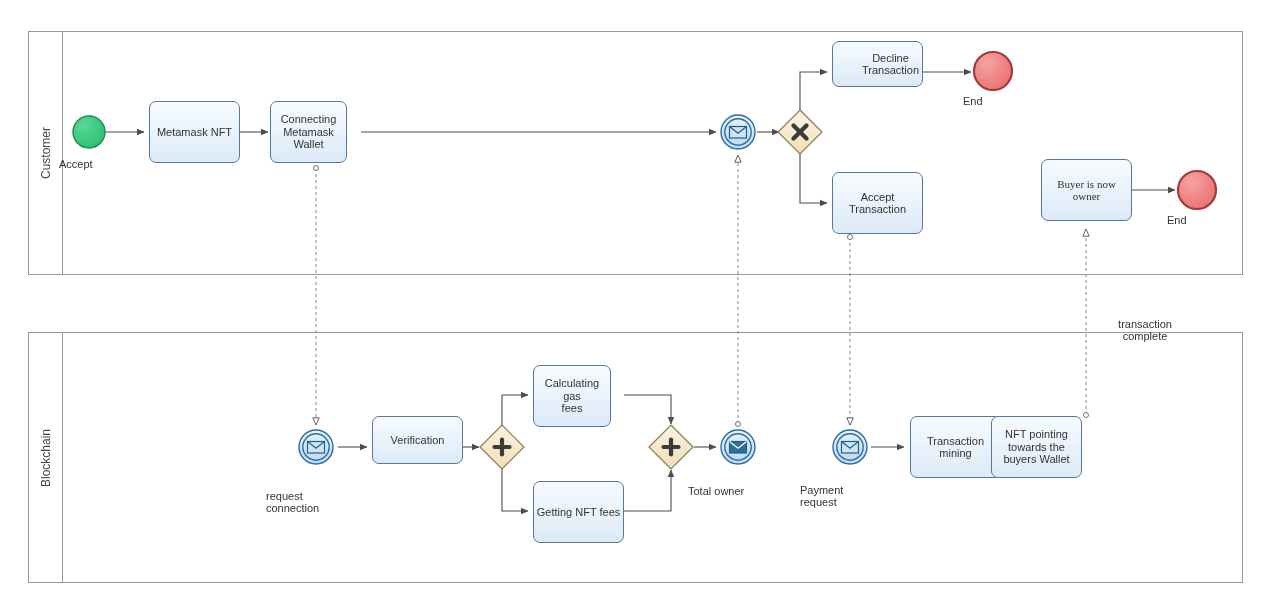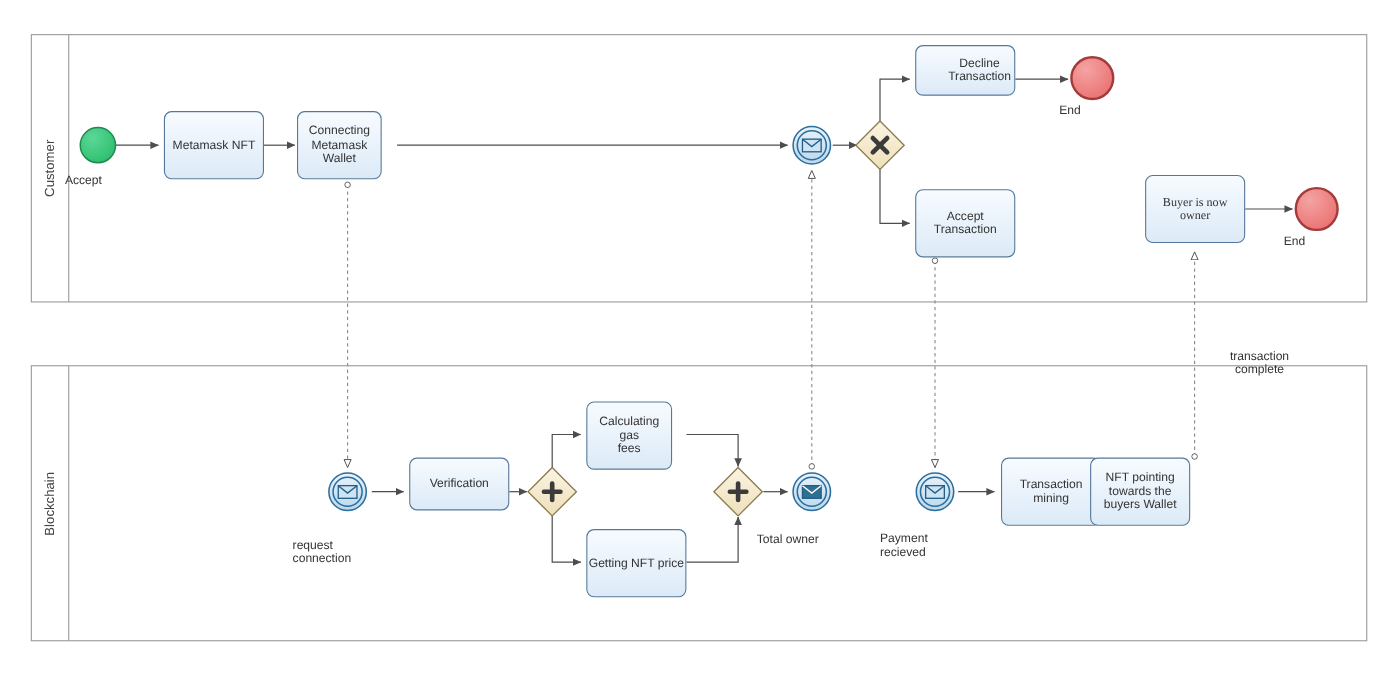--- a/index.html
+++ b/index.html
@@ -196,21 +196,21 @@
   </div>
 
   <div class="task" style="left:372px;top:416px;width:91px;height:48px;">
     <span>Verification</span>
   </div>
   <div class="task" style="left:533px;top:365px;width:78px;height:62px;">
     <span>Calculating gas
 fees</span>
   </div>
   <div class="task ovf" style="left:533px;top:481px;width:91px;height:62px;">
-    <span style="white-space:nowrap;">Getting NFT price</span>
+    <span style="white-space:nowrap;">Getting NFT fees</span>
   </div>
   <div class="task" style="left:910px;top:416px;width:91px;height:62px;">
     <span>Transaction
 mining</span>
   </div>
   <div class="task" style="left:991px;top:416px;width:91px;height:62px;">
     <span>NFT pointing
 towards the
 buyers Wallet</span>
   </div>
@@ -226,21 +226,21 @@
   </div>
   <div class="lbl" style="left:266px;top:478px;width:100px;white-space:pre-line;">
     <span>request
 connection</span>
   </div>
   <div class="lbl" style="left:688px;top:473px;width:100px;white-space:pre-line;">
     <span>Total owner</span>
   </div>
   <div class="lbl" style="left:800px;top:472px;width:100px;white-space:pre-line;">
     <span>Payment
-recieved</span>
+request</span>
   </div>
 
   <div class="lbl" style="left:1090px;top:306px;width:110px;text-align:center;white-space:pre-line;">
     <span>transaction
 complete</span>
   </div>
 
 </div>
 
 </body></html>

